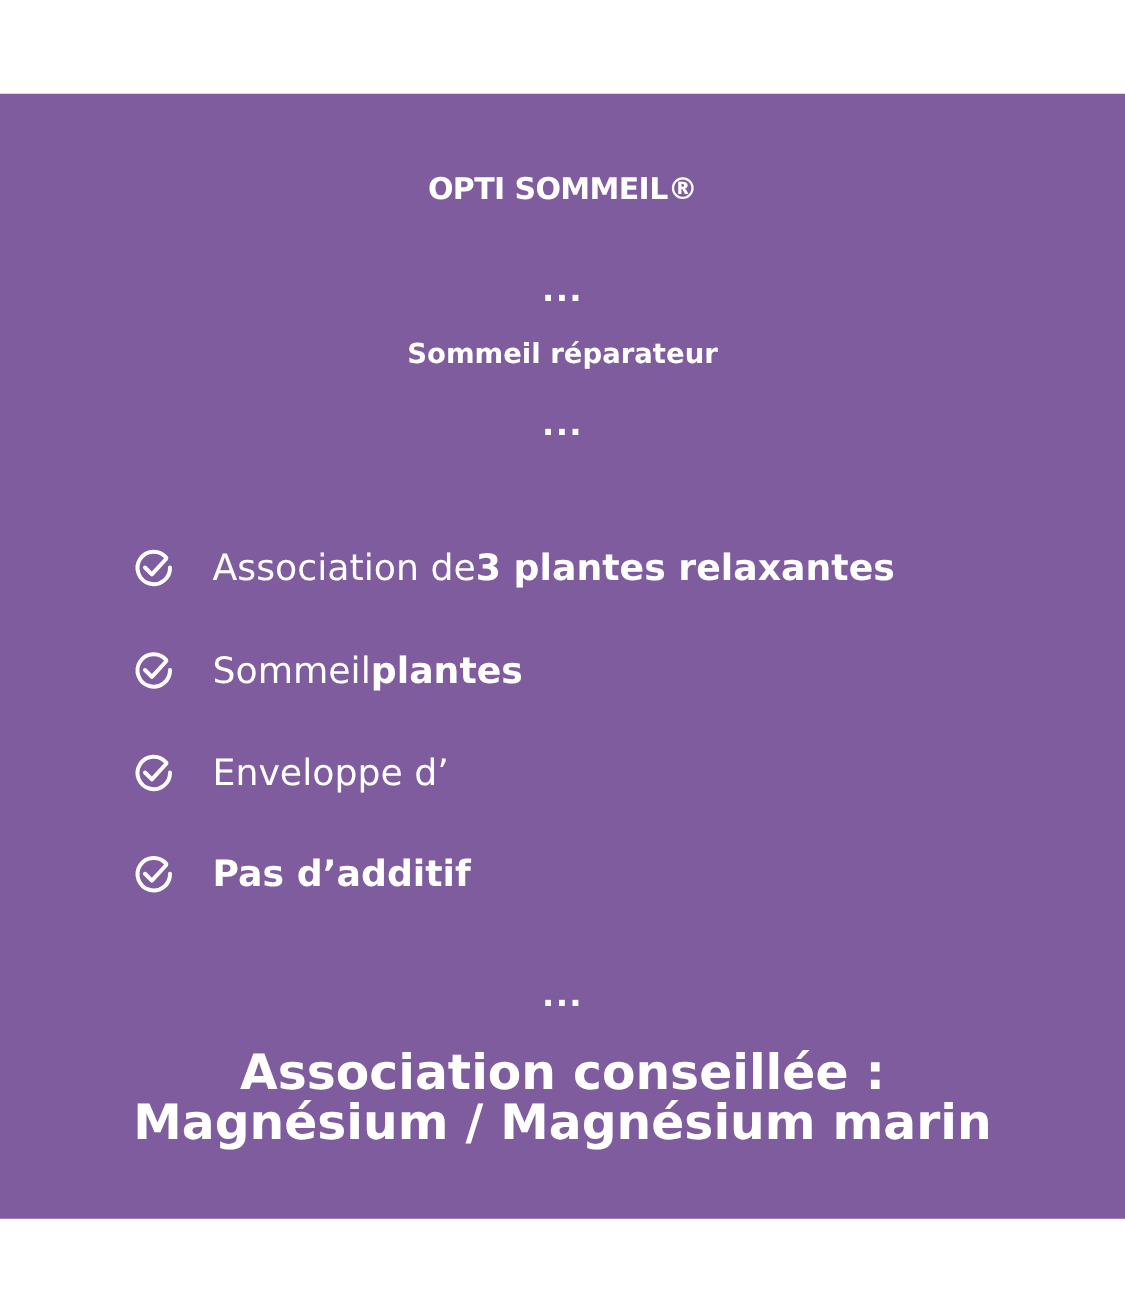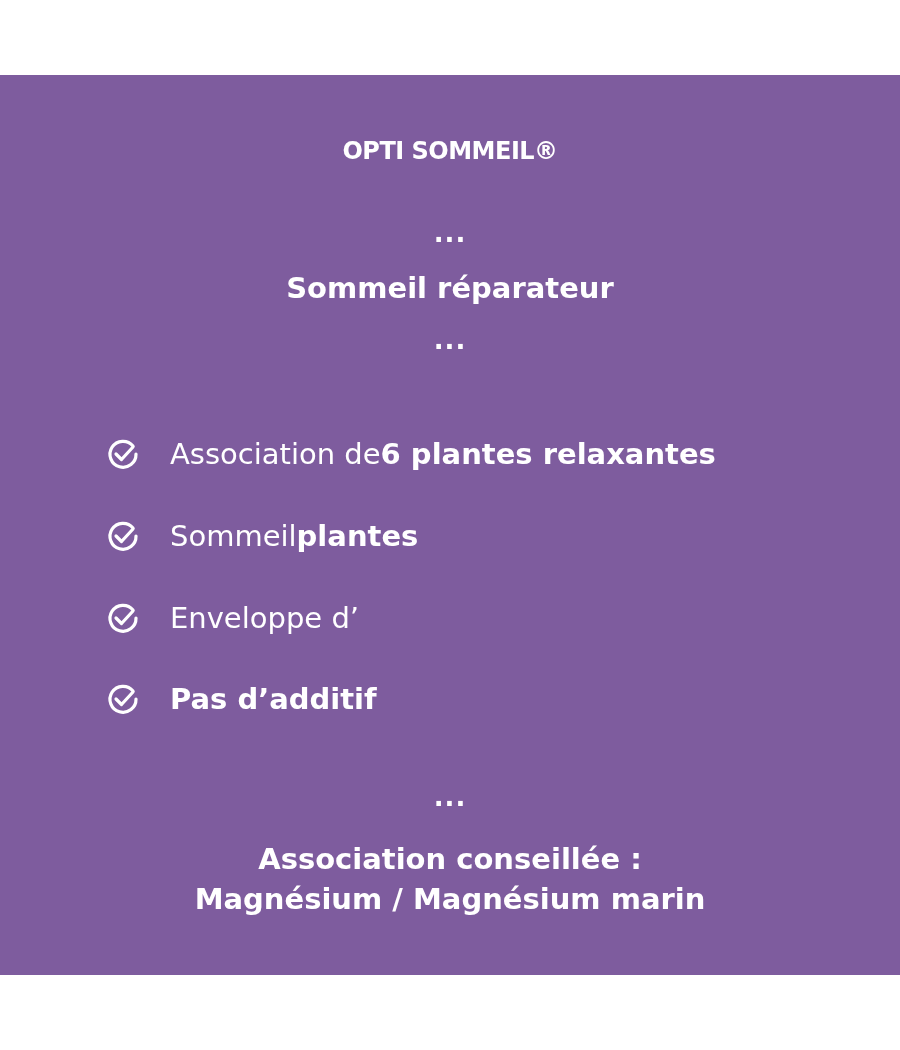--- a/index.html
+++ b/index.html
@@ -1,42 +1,42 @@
 <!DOCTYPE html>
 <html><head>
 <meta charset="utf-8">
 <style>
   html, body { margin:0; padding:0; }
   body { width:900px; height:1050px; background:#ffffff; position:relative; overflow:hidden;
          font-family:"DejaVu Sans", sans-serif; color:#ffffff; }
   .panel { position:absolute; left:0; top:75px; width:900px; height:900px; background:#7e5c9e; }
   .title { position:absolute; left:0; width:900px; top:62px; text-align:center; font-size:24px; font-weight:bold; letter-spacing:-0.5px; }
   .dots { position:absolute; left:0; width:900px; text-align:center; font-size:26px; font-weight:bold; line-height:20px; letter-spacing:1px; }
-  .subtitle { position:absolute; left:0; width:900px; top:196px; text-align:center; font-size:29px; font-weight:bold; }
+  .subtitle { position:absolute; left:0; width:900px; top:196px; text-align:center; font-size:22px; font-weight:bold; }
   .feature { position:absolute; left:106px; height:40px; display:flex; align-items:flex-end; font-size:29px; white-space:nowrap; }
   .feature .icon { width:34px; height:34px; margin-right:30px; display:inline-block; }
   .feature b { font-weight:bold; }
-  .assoc { position:absolute; left:0; width:900px; top:764px; text-align:center; font-size:29px; font-weight:bold; line-height:40px; }
+  .assoc { position:absolute; left:0; width:900px; top:764px; text-align:center; font-size:39px; font-weight:bold; line-height:40px; }
 </style>
 </head>
 <body>
 
 <div class="panel">
   <div class="title">OPTI SOMMEIL®</div>
   <div class="dots" style="top:148px">...</div>
   <div class="subtitle">Sommeil réparateur</div>
   <div class="dots" style="top:255px">...</div>
 
   <div class="feature" style="top:356px">
     <svg class="icon" viewBox="0 0 34 34">
         <path d="M27 9 A13 13 0 1 0 30 17" fill="none" stroke="#fff" stroke-width="3.2" stroke-linecap="round"></path>
         <path d="M10 17 L15.5 22.5 L27 10" fill="none" stroke="#fff" stroke-width="3.2" stroke-linecap="round" stroke-linejoin="round"></path>
       </svg>
     <span>Association de </span>
-      <b>6 plantes relaxantes</b>
+      <b>3 plantes relaxantes</b>
   </div>
   <div class="feature" style="top:438px">
     <svg class="icon" viewBox="0 0 34 34">
         <path d="M27 9 A13 13 0 1 0 30 17" fill="none" stroke="#fff" stroke-width="3.2" stroke-linecap="round"></path>
         <path d="M10 17 L15.5 22.5 L27 10" fill="none" stroke="#fff" stroke-width="3.2" stroke-linecap="round" stroke-linejoin="round"></path>
       </svg>
     <span>Sommeil </span>
       <b>plantes</b>
   </div>
   <div class="feature" style="top:520px">

